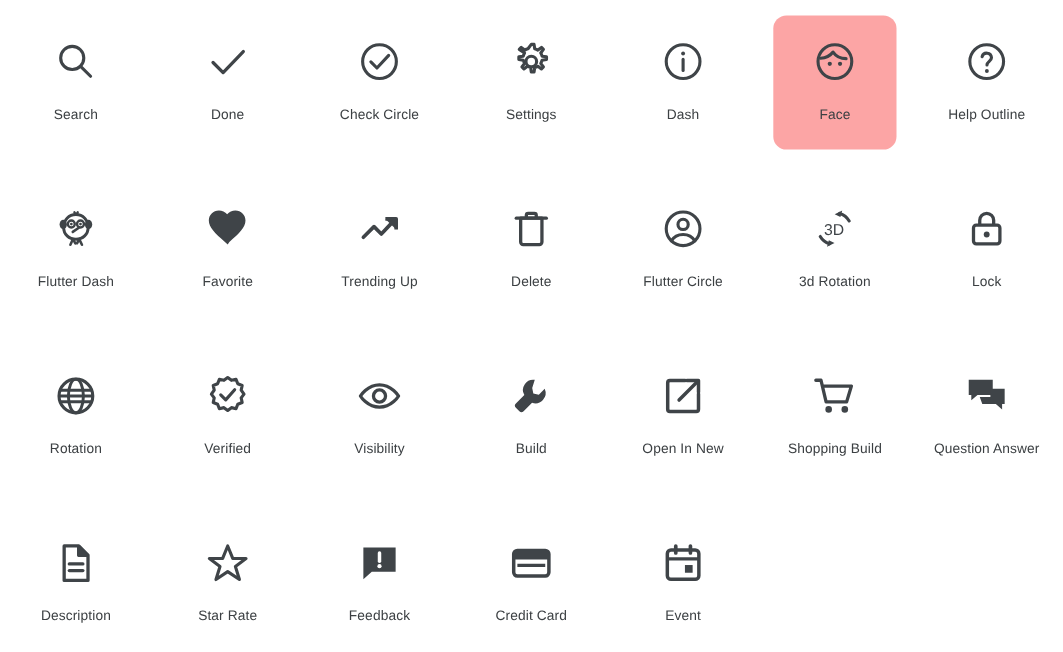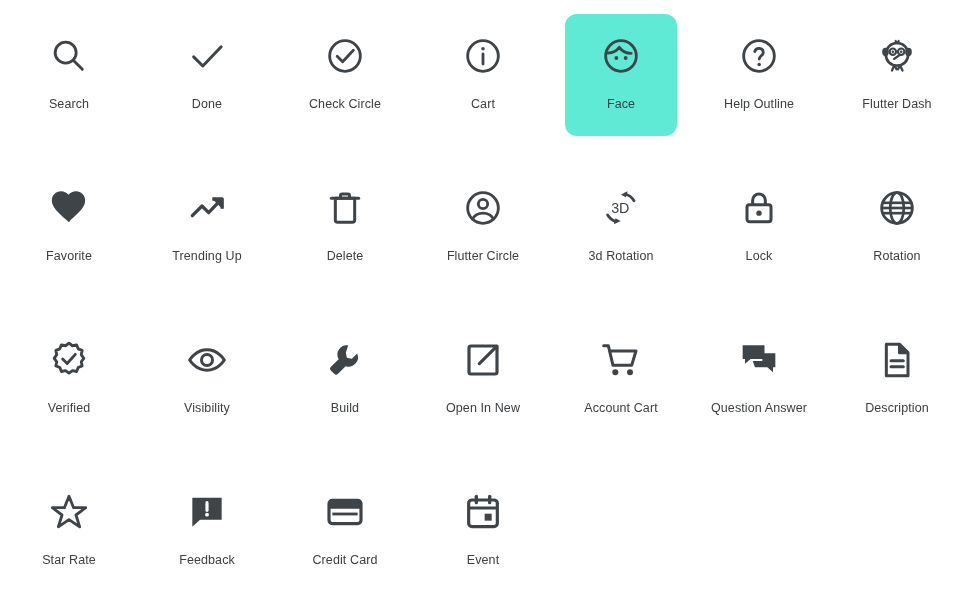--- a/index.html
+++ b/index.html
@@ -31,21 +31,21 @@
     width: 112px;
     height: 122px;
     border-radius: 12px;
     display: flex;
     flex-direction: column;
     align-items: center;
     justify-content: flex-start;
     padding-top: 18px;
   }
   .cell.highlighted .cell-inner {
-    background: #5eead4;
+    background: #fca5a5;
   }
   .icon-box {
     width: 48px;
     height: 48px;
     display: flex;
     align-items: center;
     justify-content: center;
     color: #3f4448;
   }
   .icon-box svg { display: block; }
@@ -90,24 +90,34 @@
             <use href="#sym-check-circle-icon"></use>
           </svg>
         </div>
         <div class="label">Check Circle</div>
       </div>
     </div>
     <div class="cell">
       <div class="cell-inner">
         <div class="icon-box">
           <svg width="40" height="40" viewBox="0 0 24 24">
+            <use href="#sym-settings-icon"></use>
+          </svg>
+        </div>
+        <div class="label">Settings</div>
+      </div>
+    </div>
+    <div class="cell">
+      <div class="cell-inner">
+        <div class="icon-box">
+          <svg width="40" height="40" viewBox="0 0 24 24">
             <use href="#sym-info-icon"></use>
           </svg>
         </div>
-        <div class="label">Cart</div>
+        <div class="label">Dash</div>
       </div>
     </div>
     <div class="cell highlighted">
       <div class="cell-inner">
         <div class="icon-box">
           <svg width="40" height="40" viewBox="0 0 24 24">
             <use href="#sym-face-icon"></use>
           </svg>
         </div>
         <div class="label">Face</div>
@@ -243,21 +253,21 @@
         <div class="label">Open In New</div>
       </div>
     </div>
     <div class="cell">
       <div class="cell-inner">
         <div class="icon-box">
           <svg width="40" height="40" viewBox="0 0 24 24">
             <use href="#sym-shopping-cart-icon"></use>
           </svg>
         </div>
-        <div class="label">Account Cart</div>
+        <div class="label">Shopping Build</div>
       </div>
     </div>
     <div class="cell">
       <div class="cell-inner">
         <div class="icon-box">
           <svg width="40" height="40" viewBox="0 0 24 24">
             <use href="#sym-question-answer-icon"></use>
           </svg>
         </div>
         <div class="label">Question Answer</div>

